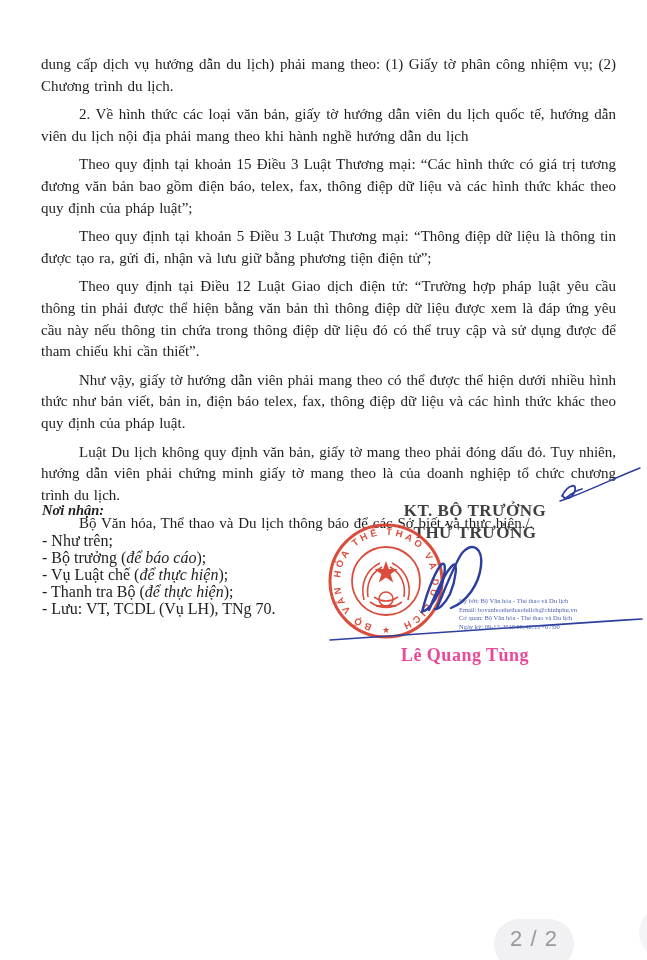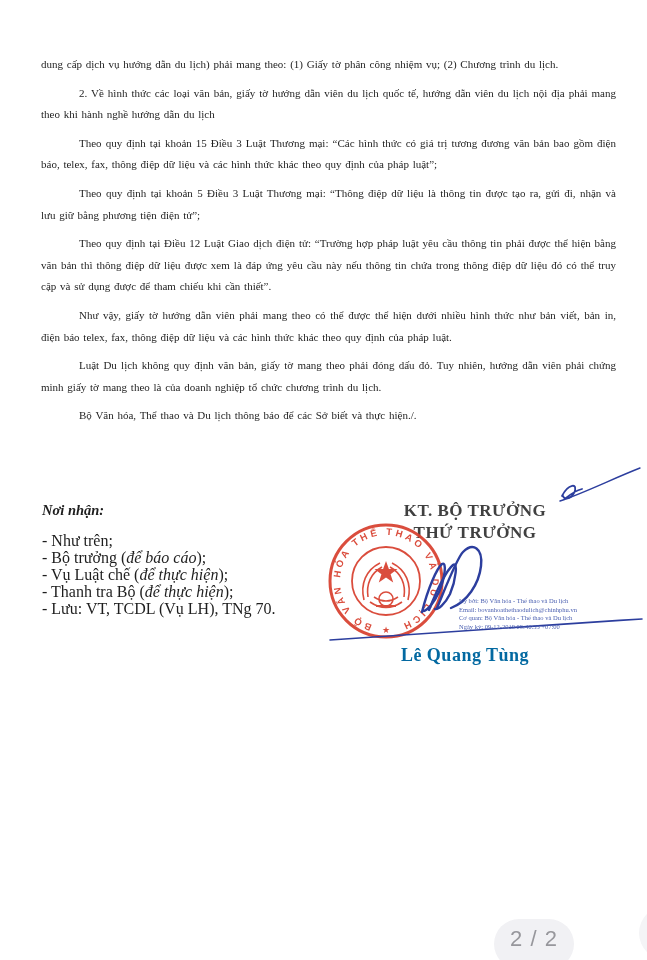--- a/index.html
+++ b/index.html
@@ -5,21 +5,21 @@
   html,body{margin:0;padding:0;}
   body{
     width:647px;height:960px;overflow:hidden;background:#ffffff;
     font-family:"Liberation Serif","DejaVu Serif",serif;
   }
   .sheet{position:relative;width:647px;height:960px;background:#ffffff;overflow:hidden;}
 
   
   .content{position:absolute;left:41px;top:54px;width:579px;color:#1e1e1e;}
   .content p{
-    margin:0 4px 7px 0;font-size:11px;line-height:21.6px;
+    margin:0 4px 7px 0;font-size:15px;line-height:21.6px;
     text-align:justify;text-indent:38px;word-spacing:1px;
   }
   .content p.no-indent{text-indent:0;}
 
   
   .tick-svg{position:absolute;left:552px;top:462px;pointer-events:none;}
 
   
   .recipients{position:absolute;left:42px;top:502px;color:#1e1e1e;width:270px;}
   .recipients .rc-title{font-size:14.5px;font-weight:bold;font-style:italic;margin-bottom:13px;}
@@ -33,21 +33,21 @@
   .sig-svg{position:absolute;left:325px;top:540px;pointer-events:none;}
 
   .digital-sig{
     position:absolute;left:459px;top:597px;width:180px;
     font-family:"Liberation Serif","DejaVu Serif",serif;
     font-size:6.5px;line-height:8.5px;color:#4a5fb0;white-space:nowrap;
   }
 
   .signer-name{
     position:absolute;left:350px;top:645px;width:230px;text-align:center;
-    font-size:18px;font-weight:bold;color:#0369a1;letter-spacing:.5px;
+    font-size:18px;font-weight:bold;color:#ec4899;letter-spacing:.5px;
   }
 
   
   .page-pill{
     position:absolute;left:494px;top:919px;width:80px;height:50px;
     background:#f1f1f4;border-radius:25px;
     display:flex;align-items:flex-start;justify-content:center;
     font-family:"Liberation Sans","DejaVu Sans",sans-serif;
     font-size:22px;color:#97979c;padding-top:7px;box-sizing:border-box;
     letter-spacing:1px;

